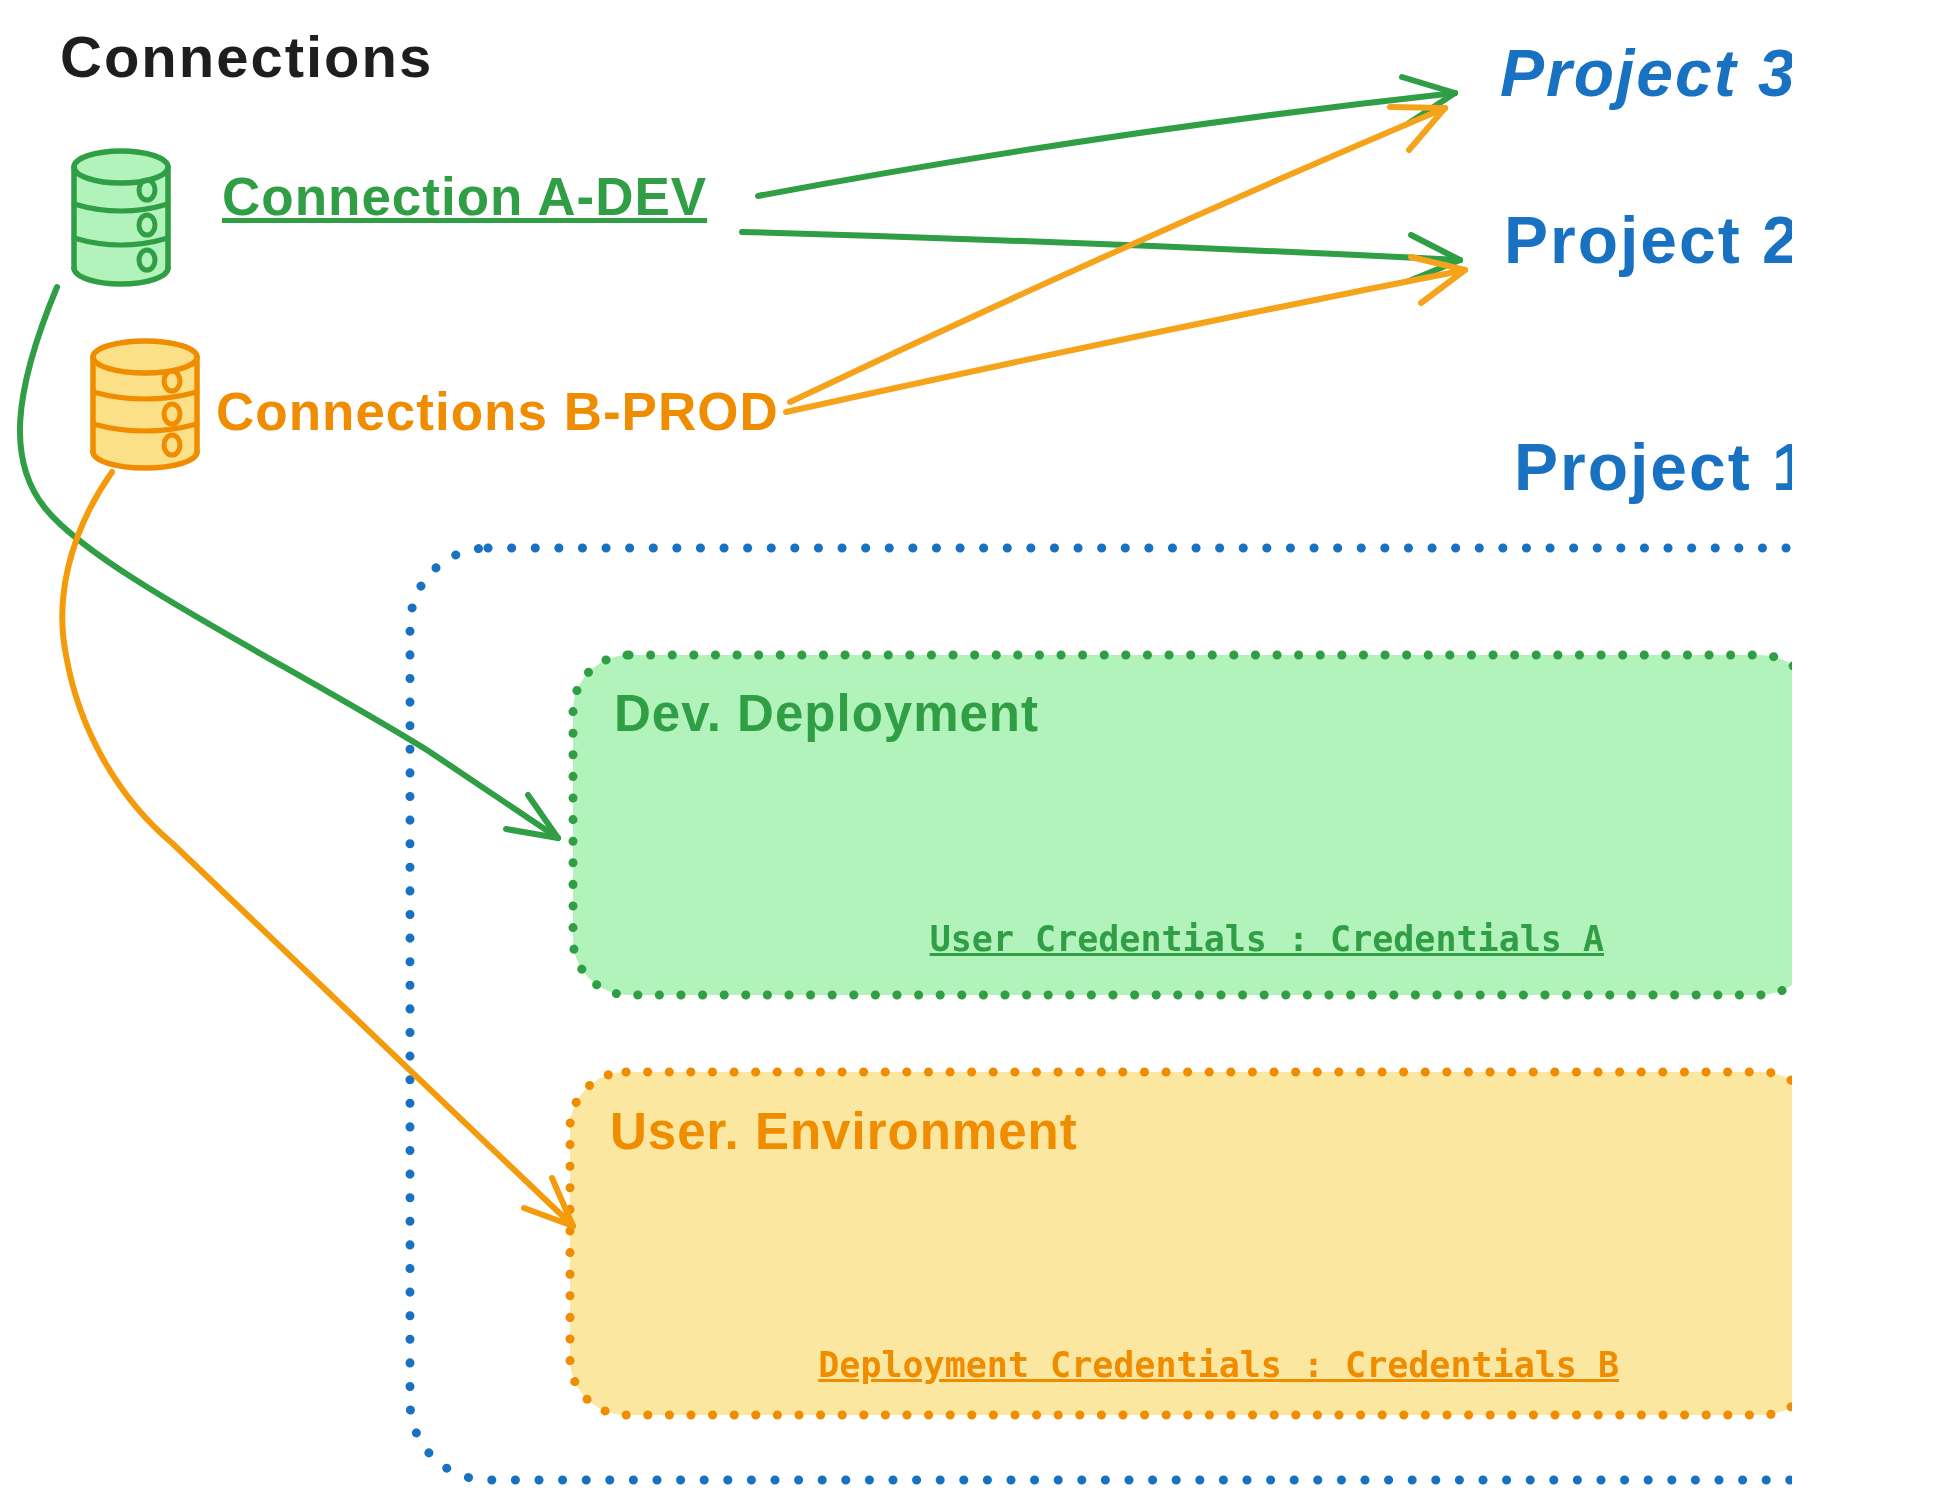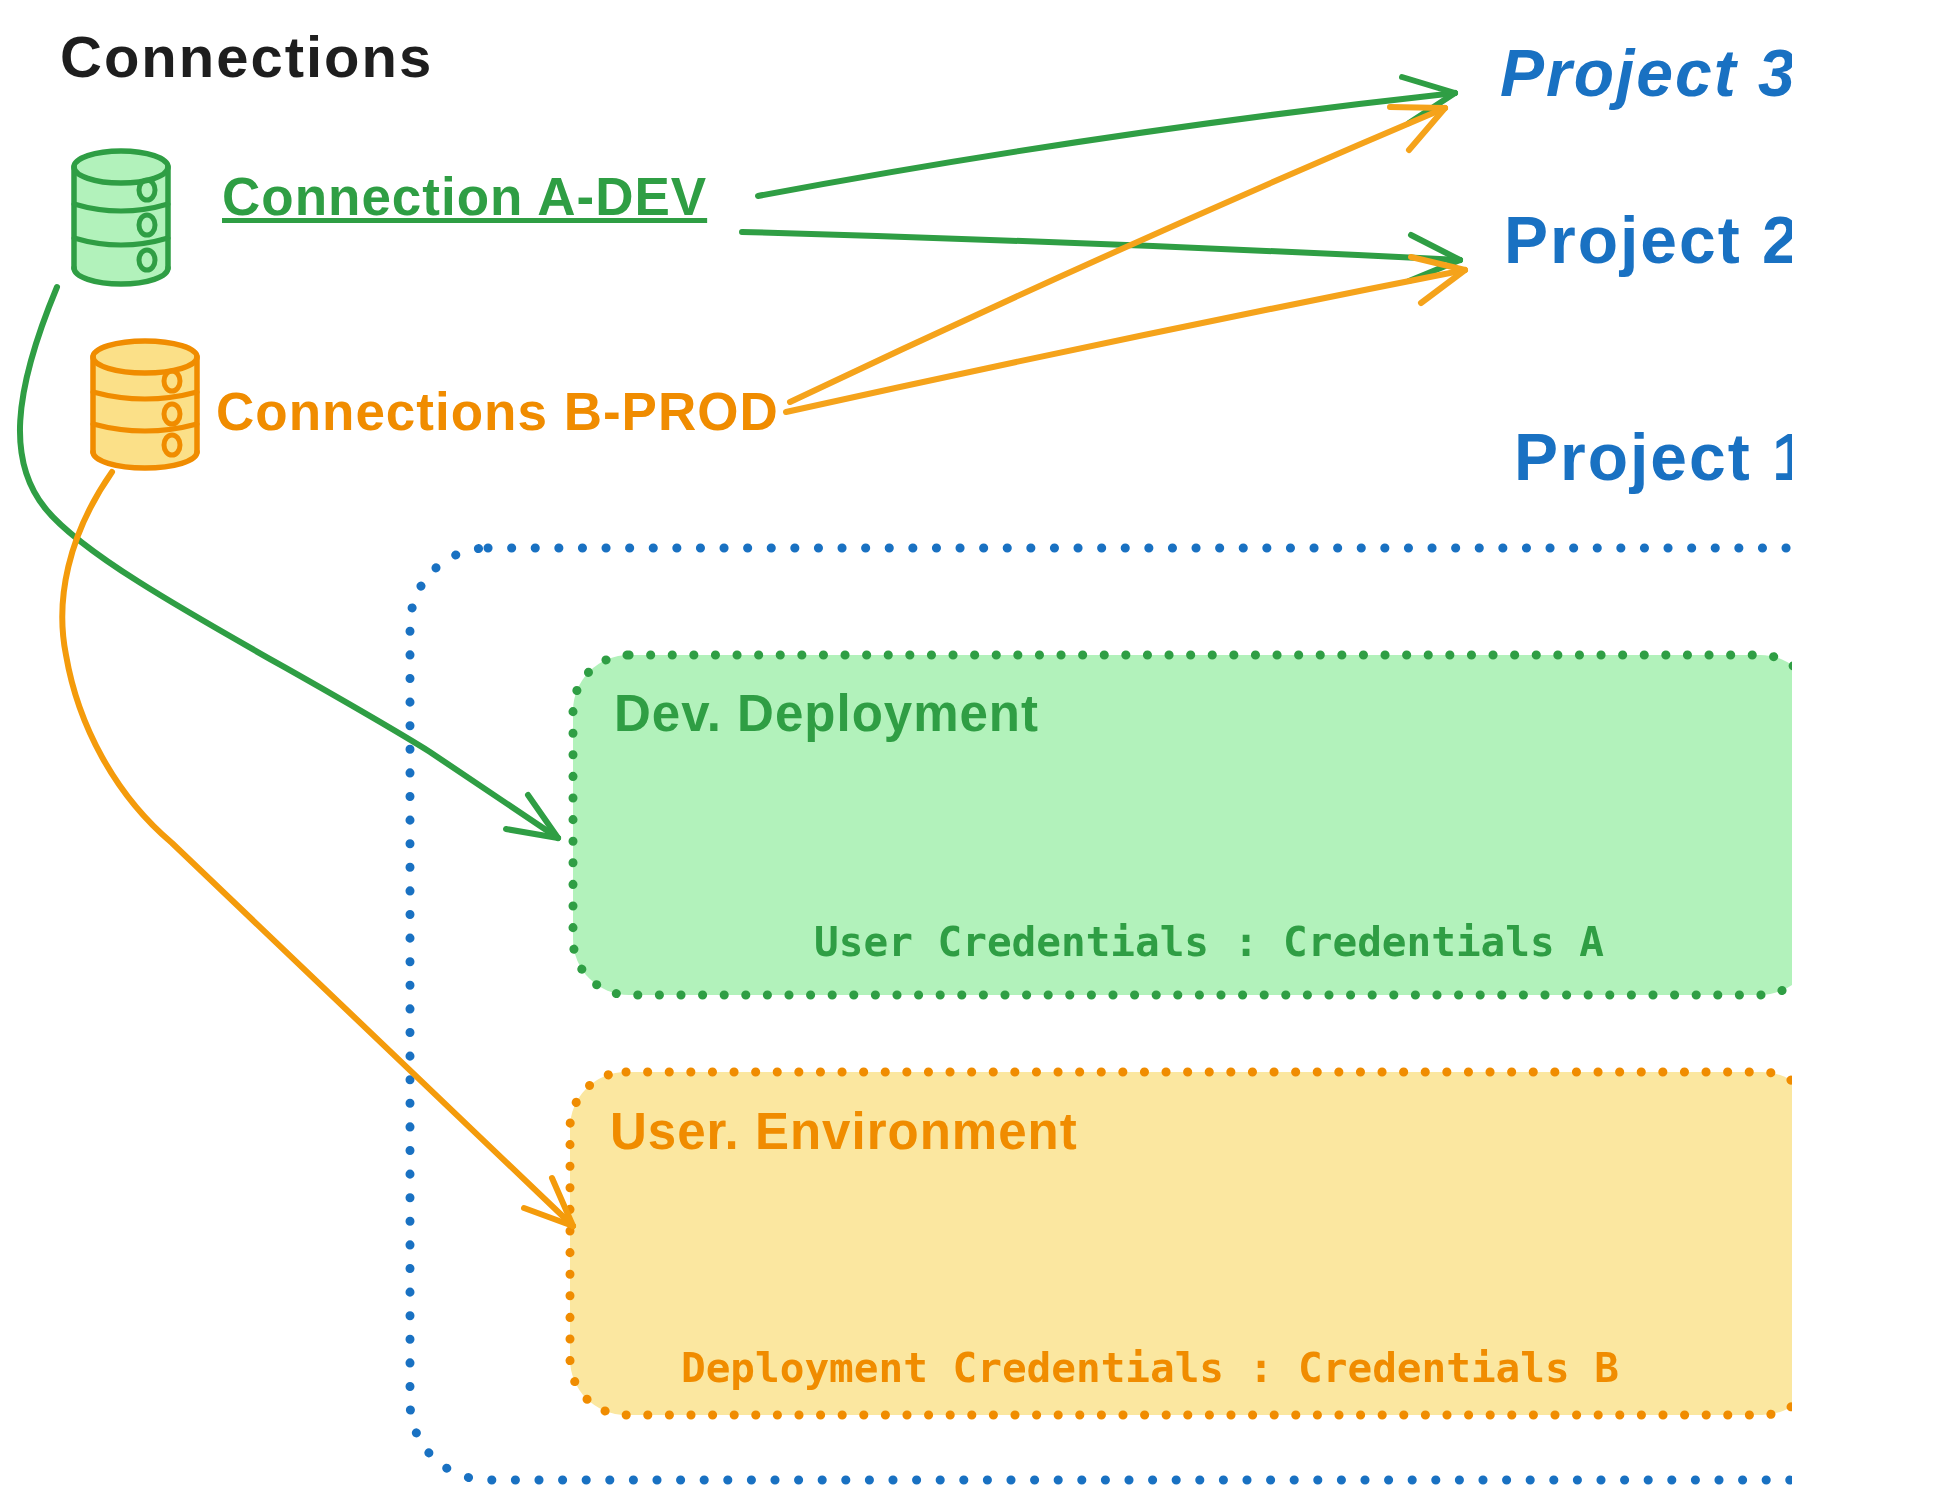--- a/index.html
+++ b/index.html
@@ -15,27 +15,27 @@
   .title{
     left:60px;top:28px;
     font-size:58px;font-weight:bold;color:#1e1e1e;letter-spacing:2px;
   }
   .conn-label{font-size:53px;font-weight:bold;letter-spacing:1px;}
   .conn-a{left:222px;top:170px;color:#2f9e44;text-decoration:underline;}
   .conn-b{left:216px;top:385px;color:#f08c00;}
   .project-label{font-size:66px;font-weight:bold;color:#1971c2;letter-spacing:2px;}
   .p3{left:1500px;top:40px;font-style:italic;}
   .p2{left:1504px;top:207px;}
-  .p1{left:1514px;top:424px;}
+  .p1{left:1514px;top:434px;}
   .env-label{font-size:51px;font-weight:bold;letter-spacing:1px;}
   .env-dev{left:614px;top:688px;color:#2f9e44;}
   .env-prod{left:610px;top:1106px;color:#f08c00;}
   .creds{
     font-family:"DejaVu Sans Mono", monospace;
-    font-size:41px;font-weight:bold;
+    font-size:35px;font-weight:bold;text-decoration:underline;
   }
   .creds-dev{right:188px;top:922px;color:#2f9e44;}
   .creds-prod{right:173px;top:1348px;color:#f08c00;}
 </style>
 </head>
 <body>
 
 <div class="canvas">
 
   <svg class="svg-layer" width="1948" height="1506" viewBox="0 0 1948 1506">

